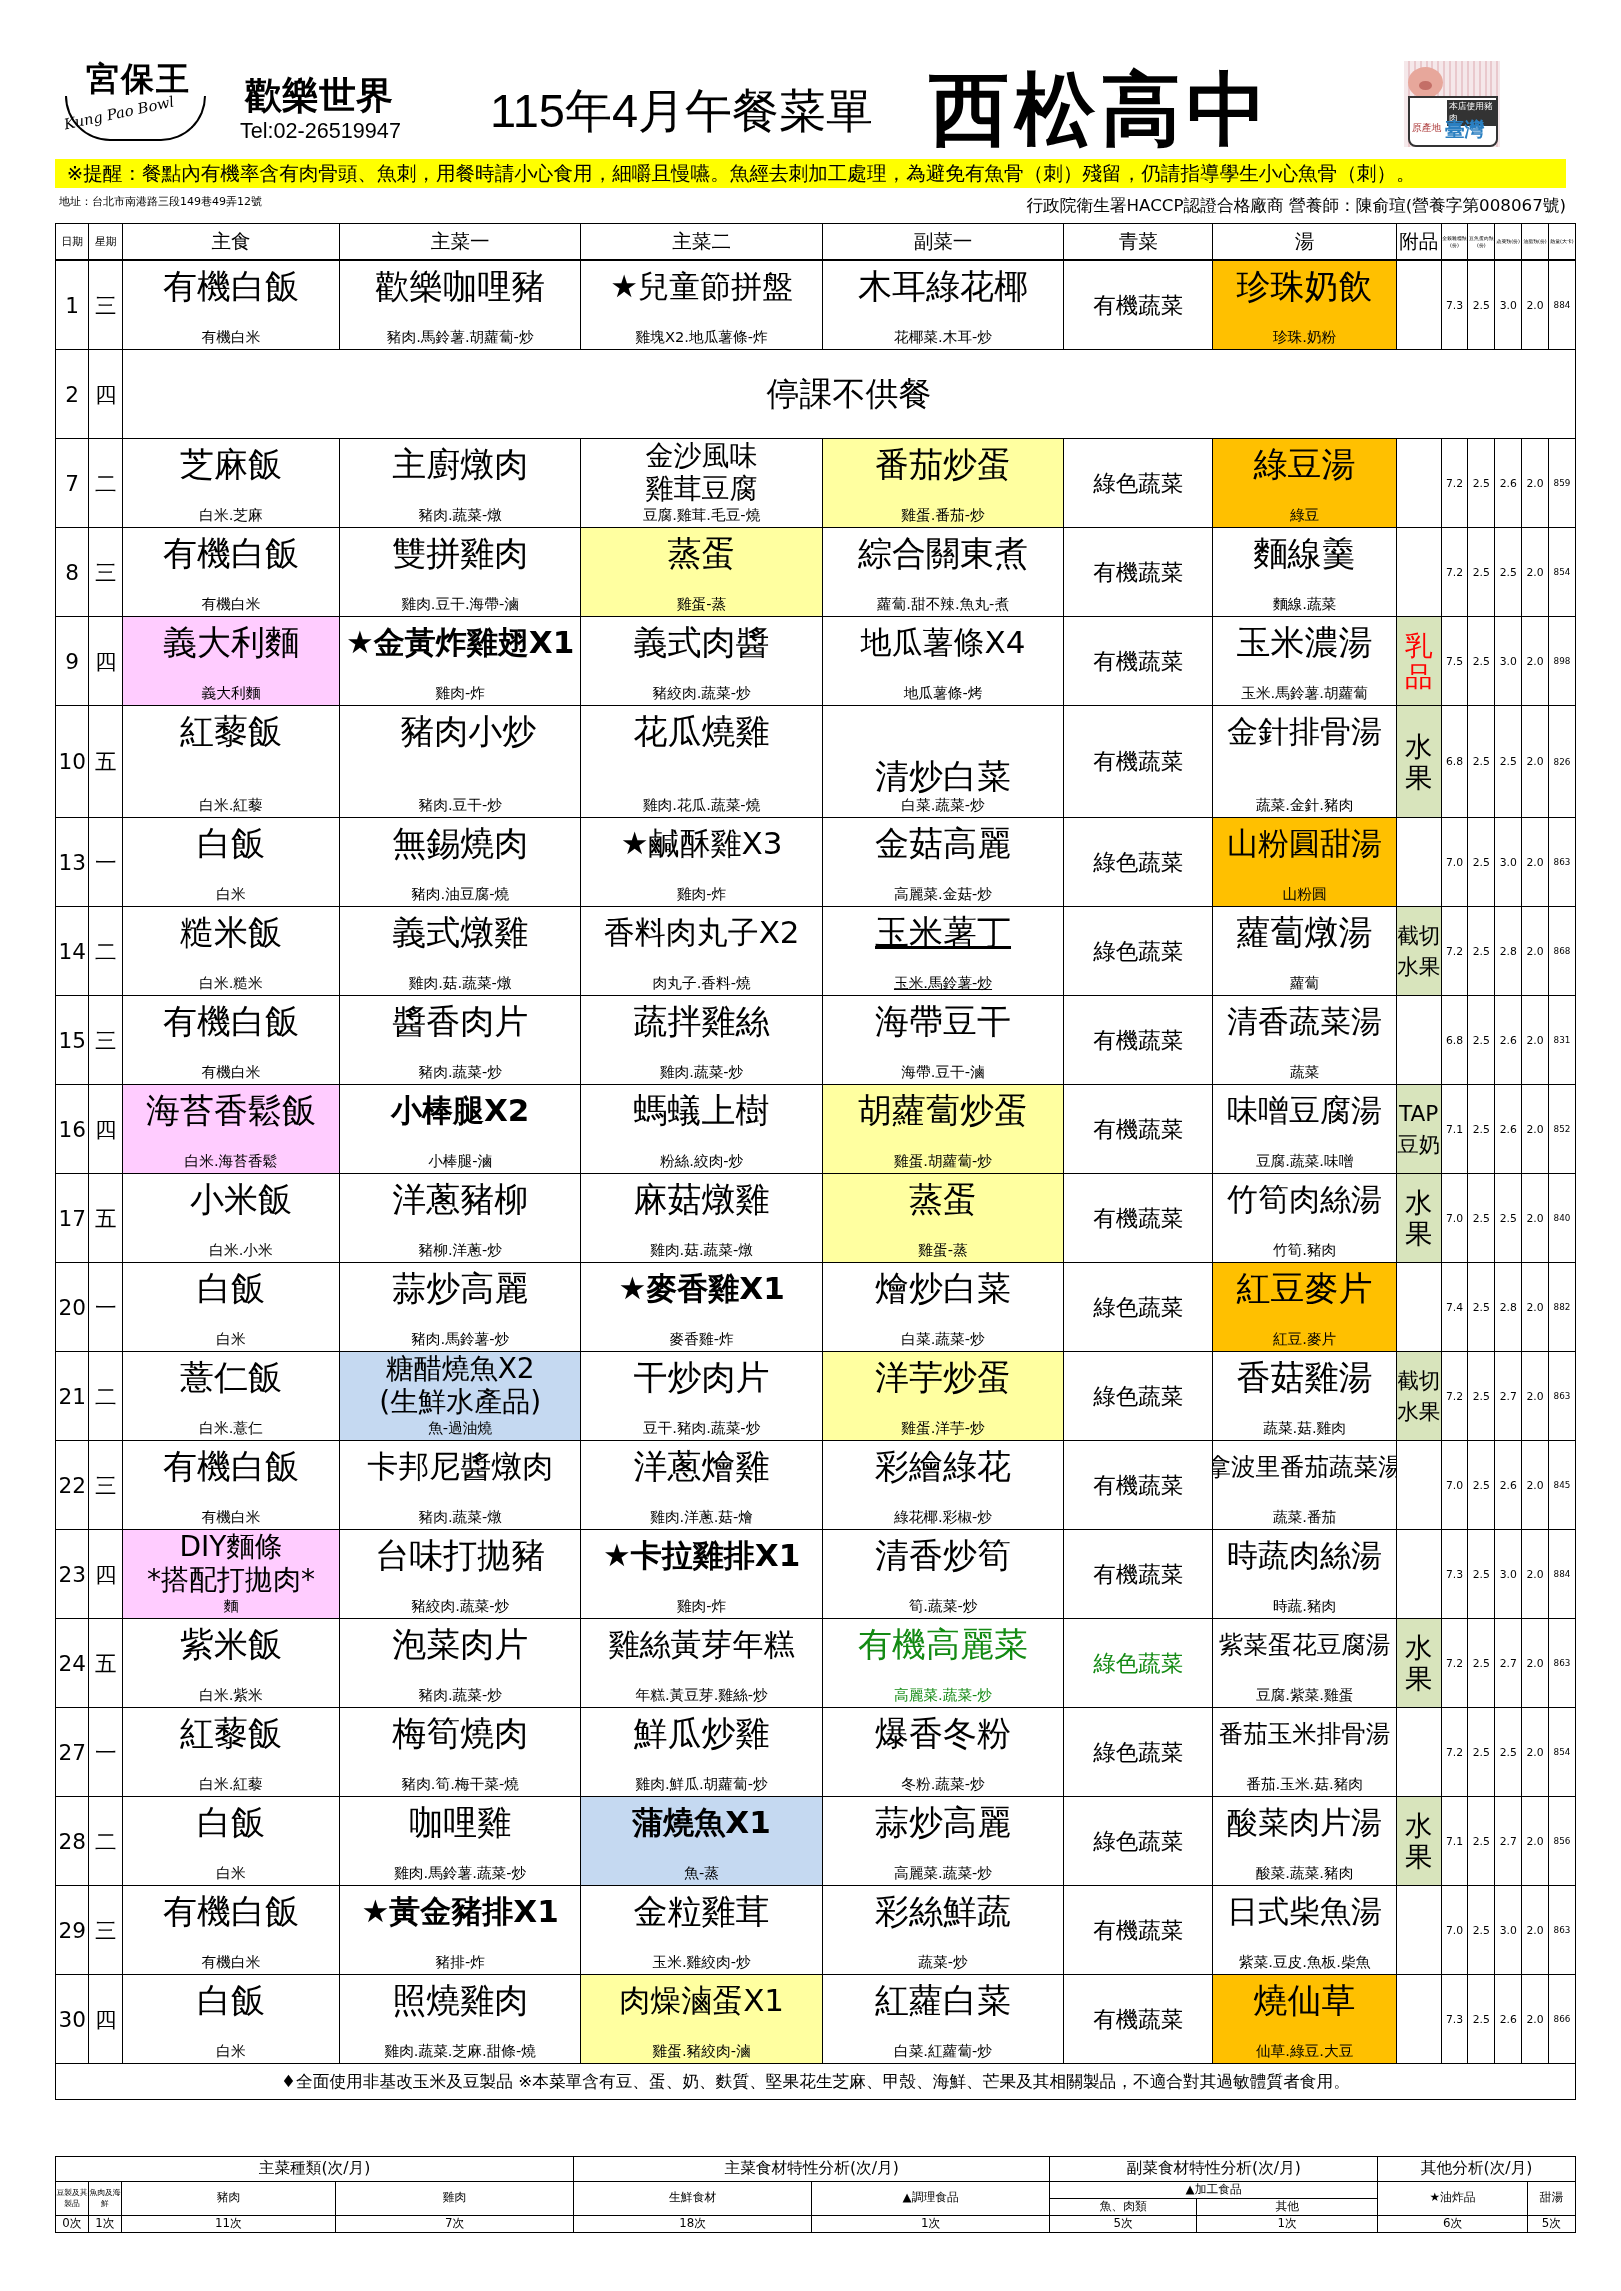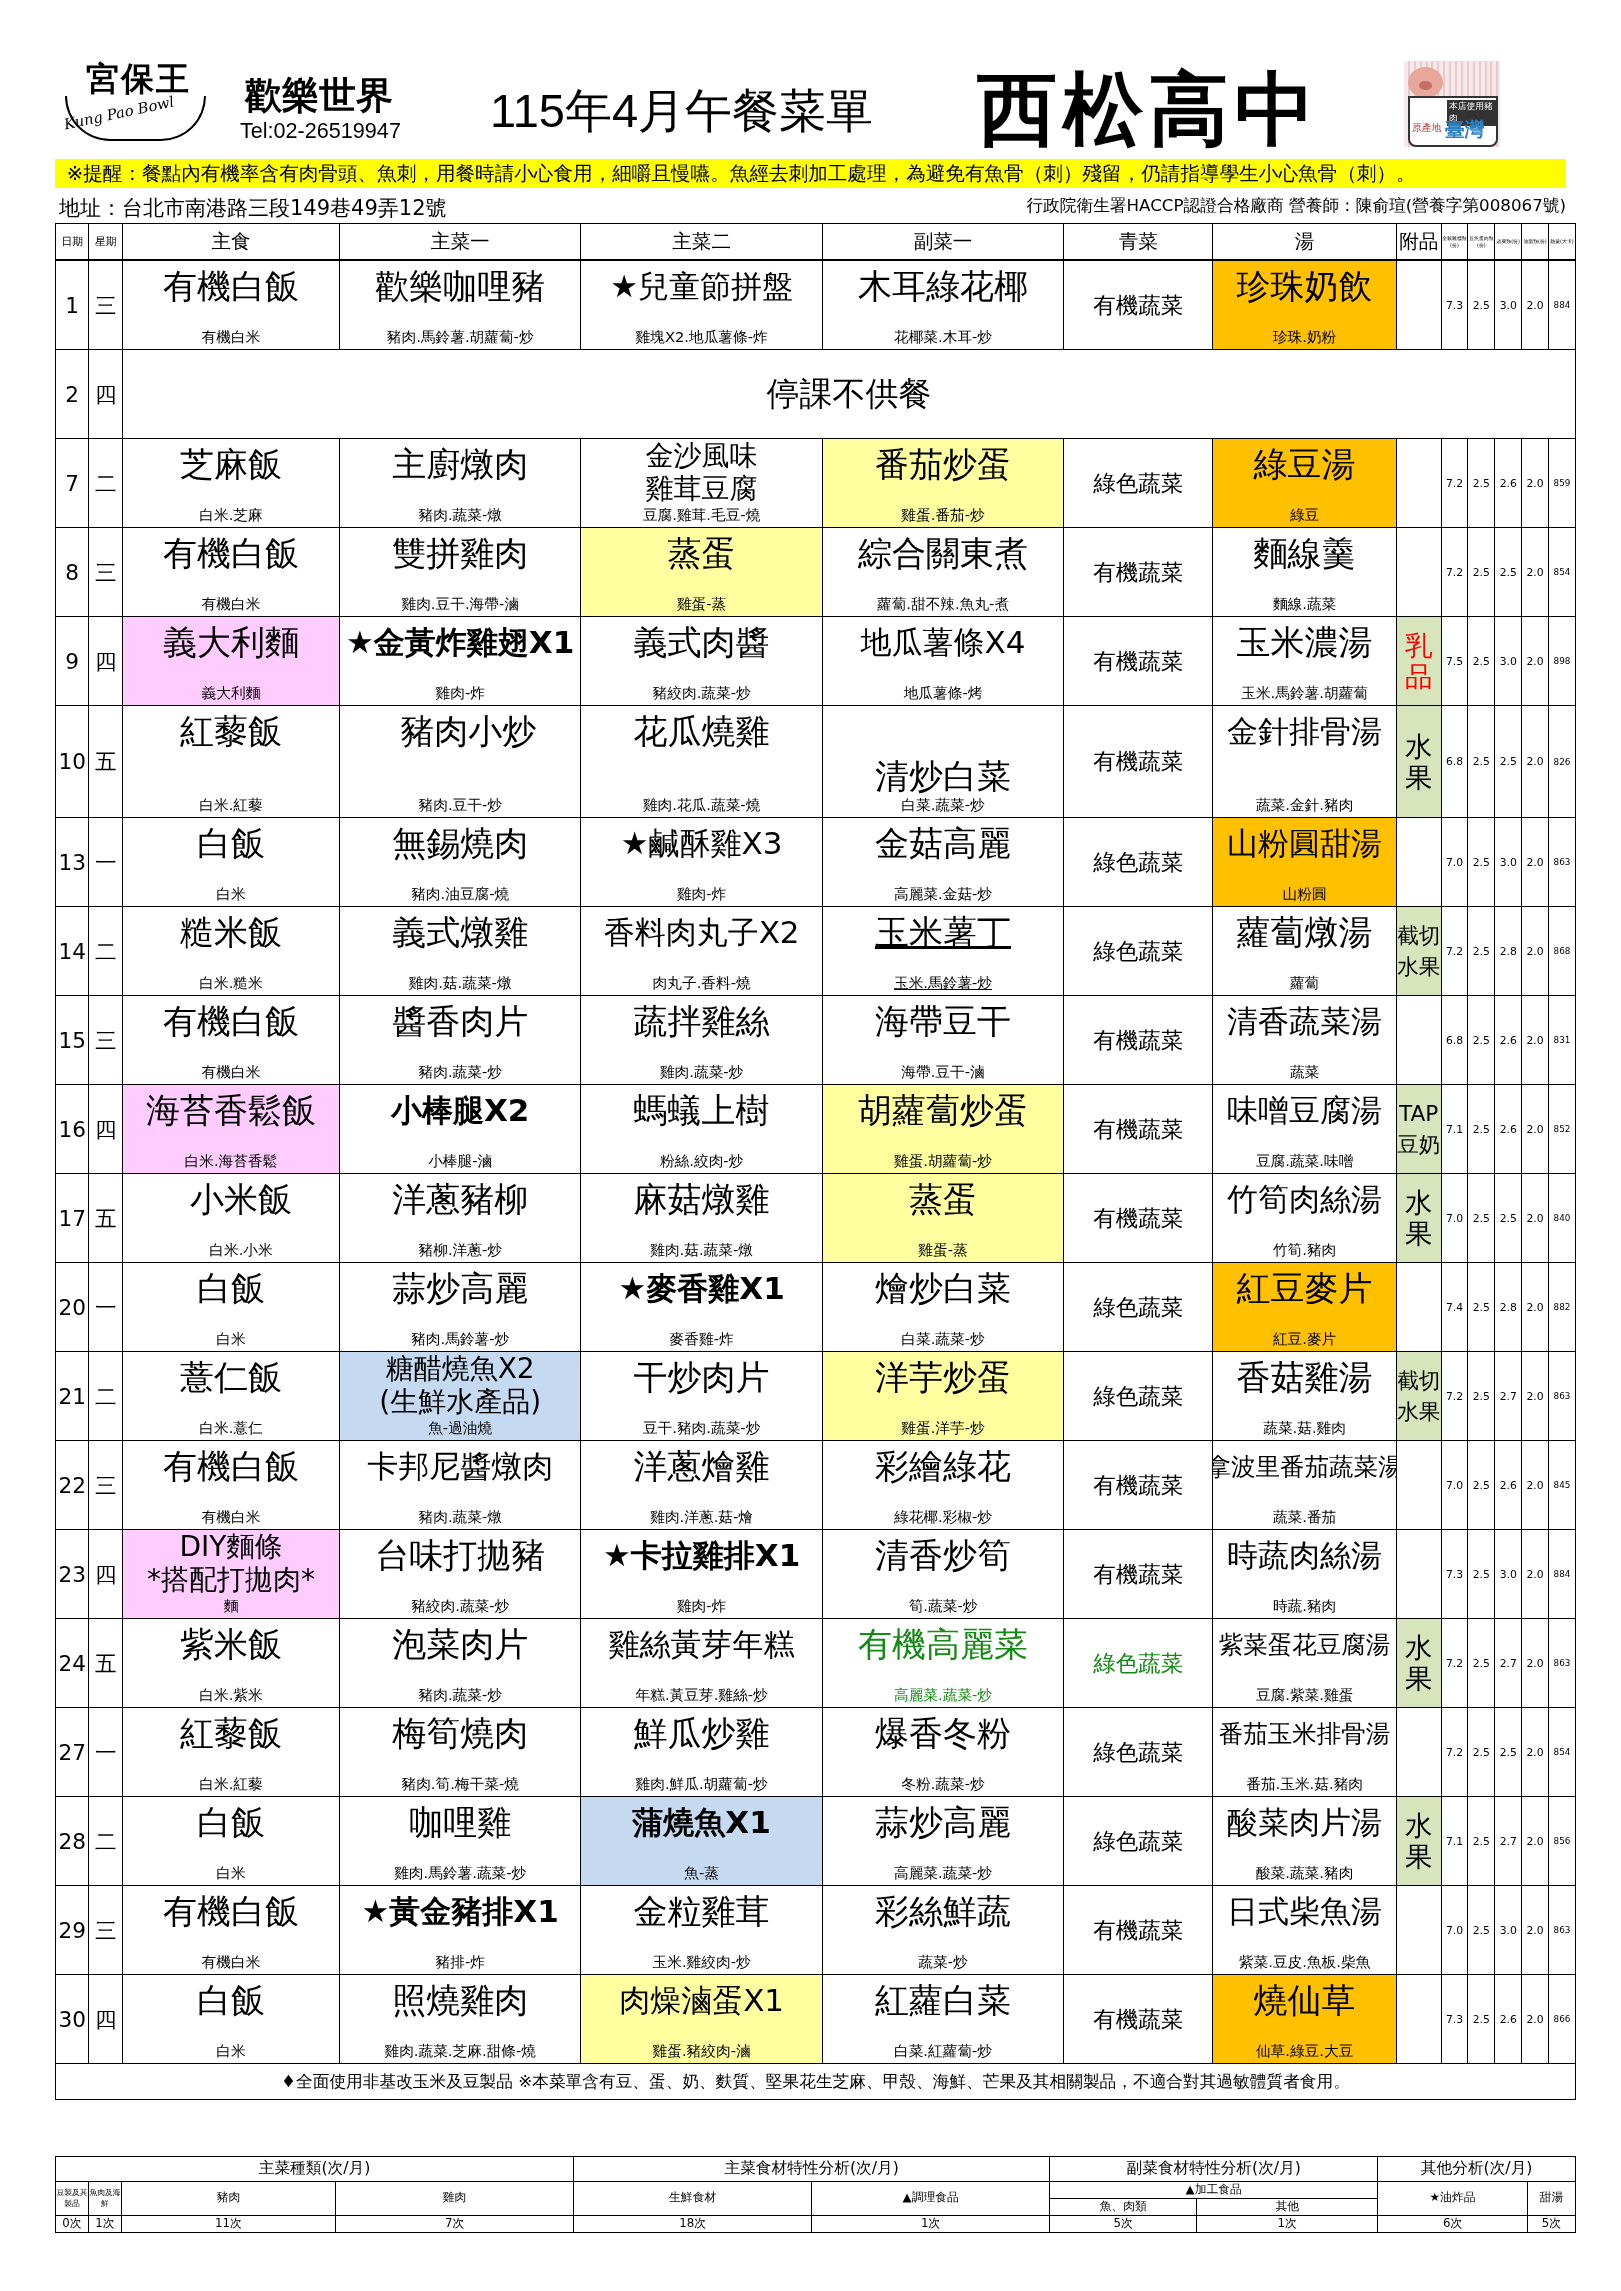--- a/index.html
+++ b/index.html
@@ -5,30 +5,30 @@
   html,body{margin:0;padding:0;background:#fff;}
   body{width:1621px;height:2292px;position:relative;font-family:"DejaVu Sans","Liberation Sans",sans-serif;color:#000;overflow:hidden;}
   .header{position:absolute;left:0;top:0;width:1621px;height:157px;}
   .logo{position:absolute;left:57px;top:57px;width:167px;height:88px;}
   .logo .cn{position:absolute;left:29px;top:0;font-size:33px;font-weight:bold;letter-spacing:2px;font-family:"DejaVu Serif",serif;}
   .logo .bowl{position:absolute;left:7.8px;top:39px;width:137px;height:43px;border:2.9px solid #000;border-top:none;border-radius:0 0 69px 69px;}
   .logo .en{position:absolute;left:5.9px;top:47px;font-size:14.7px;font-style:italic;font-family:"DejaVu Serif",serif;transform:rotate(-12deg);}
   .brand{position:absolute;left:245px;top:71px;font-size:37px;font-weight:bold;font-family:"DejaVu Serif",serif;}
   .tel{position:absolute;left:240px;top:118px;font-size:21.6px;font-family:"Liberation Sans",sans-serif;}
   .title{position:absolute;left:490px;top:80px;font-size:47px;font-family:"Liberation Sans",sans-serif;}
-  .school{position:absolute;left:929px;top:57px;font-size:80px;font-weight:bold;letter-spacing:5.9px;font-family:"Liberation Sans",sans-serif;margin-left:48px;}
+  .school{position:absolute;left:929px;top:57px;font-size:80px;font-weight:bold;letter-spacing:5.9px;font-family:"Liberation Sans",sans-serif;}
   .badge{position:absolute;left:1404px;top:61px;width:96px;height:86px;background:repeating-linear-gradient(90deg,#f5e8ea 0 3.9px,#e9c9cd 3.9px 5.9px);}
   .badge .pig{position:absolute;left:3.9px;top:5.9px;width:35px;height:31px;background:#e7a79b;border-radius:50%;}
   .badge .snout{position:absolute;left:14.7px;top:19.6px;width:13.7px;height:9.8px;background:#c46f67;border-radius:50%;}
   .badge .box{position:absolute;left:3.9px;top:35px;width:86px;height:47px;background:#fff;border:2px solid #333;border-radius:0 0 7.8px 7.8px;}
   .badge .t1{position:absolute;left:37px;top:2px;background:#333;color:#fff;font-size:8.8px;padding:1px 2px;}
   .badge .t2{position:absolute;left:2px;top:23.5px;font-size:9.8px;color:#a33;}
   .badge .t3{position:absolute;left:35px;top:17.6px;font-size:19.6px;color:#2a7fc1;font-weight:bold;}
   .notice{position:absolute;left:55px;top:159px;width:1511px;height:29px;background:#ffff00;font-size:19.6px;line-height:29px;padding-left:11.8px;box-sizing:border-box;white-space:nowrap;overflow:hidden;}
-  .addr{position:absolute;left:59px;top:194px;font-size:21px;}
+  .addr{position:absolute;left:59px;top:194px;font-size:11px;}
   .haccp{position:absolute;right:55px;top:194px;font-size:16.7px;}
   table.menu{position:absolute;left:55px;top:223px;border-collapse:collapse;table-layout:fixed;width:1521px;}
   table.menu td, table.menu th{border:1.5px solid #000;text-align:center;vertical-align:middle;padding:0;overflow:hidden;}
   table.menu th{font-weight:normal;font-size:19.6px;height:35px;border-bottom:2.9px solid #000;}
   table.menu th.sm{font-size:10.8px;}
   table.menu th.xs{font-size:4.9px;line-height:6.9px;}
   .d{font-size:21.6px;}
   .w{font-size:21.6px;}
   .dish{display:flex;flex-direction:column;height:100%;justify-content:space-between;align-items:center;}
   .main{font-size:34px;line-height:39px;padding-top:5.9px;white-space:nowrap;}

